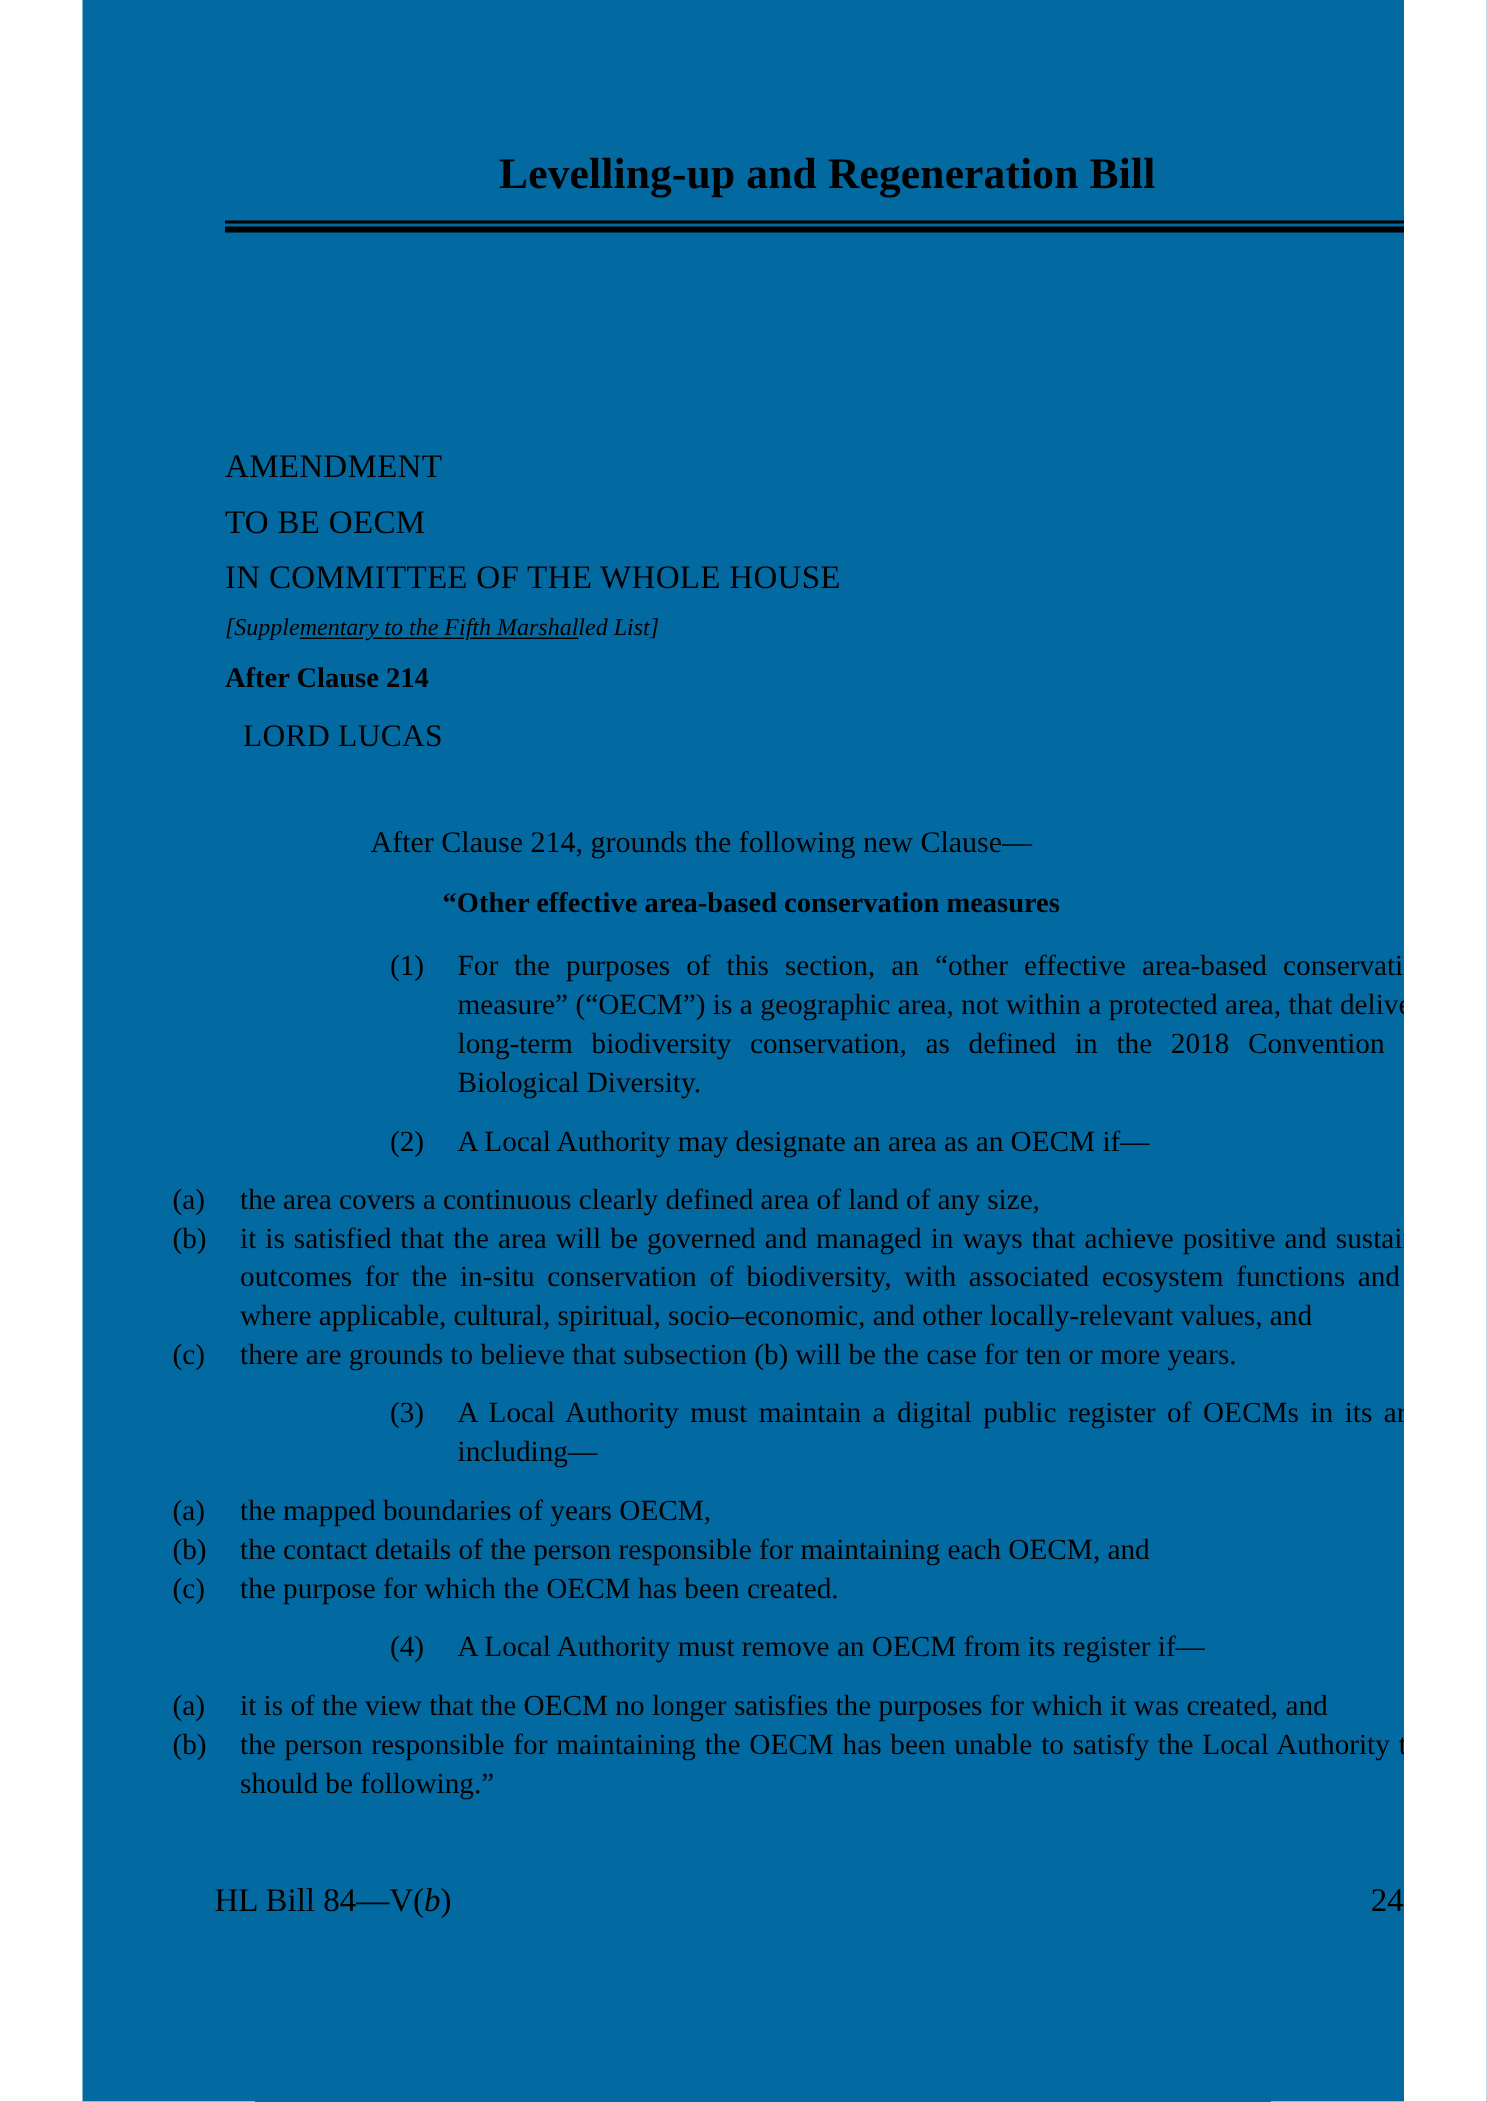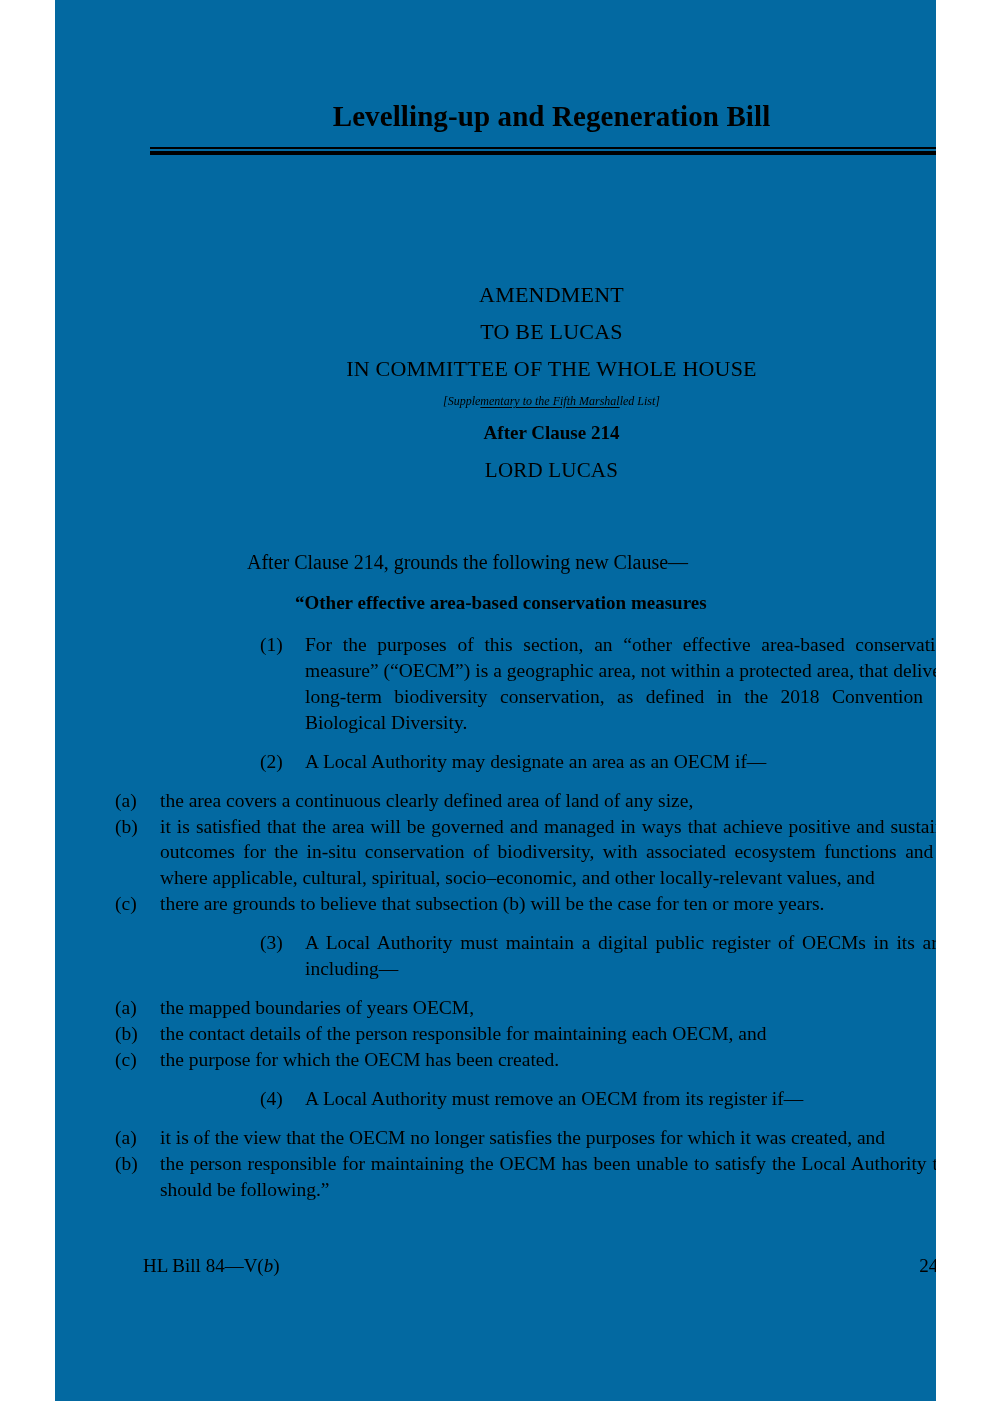--- a/index.html
+++ b/index.html
@@ -48,35 +48,35 @@
   }
   .rule-thick {
     height: 4px;
     background: #000;
   }
 
   
   .headblock {
     position: absolute;
     left: 95px;
-    top: 284px;
+    top: 300px;
     width: 803px;
-    text-align: center;
+    text-align: left;
   }
   .hb-line {
     font-size: 22px;
     line-height: 1.0;
     margin: 0 0 15px 0;
     letter-spacing: 0.2px;
   }
   .hb-line.caps {
     font-variant: normal;
   }
   .hb-supp {
-    font-size: 12px;
+    font-size: 16px;
     font-style: italic;
     margin: 7px 0 16px 0;
     line-height: 1.0;
   }
   .hb-supp .ul {
     text-decoration: underline;
     text-underline-offset: 2px;
   }
   .hb-clause {
     font-size: 19px;
@@ -153,42 +153,42 @@
 
   
   .footer {
     position: absolute;
     left: 88px;
     top: 1256px;
     width: 810px;
     display: flex;
     justify-content: space-between;
     align-items: flex-end;
-    font-size: 19px;
+    font-size: 22px;
     line-height: 1.0;
   }
   .footer .fi { font-style: italic; }
 </style>
 </head>
 <body>
 
 <div class="page">
 
   <div class="masthead">
     <h1 class="bill-title">Levelling-up and Regeneration Bill</h1>
     <div class="rule-group">
       <div class="rule-thin"></div>
       <div class="rule-gap"></div>
       <div class="rule-thick"></div>
     </div>
   </div>
 
   <div class="headblock">
     <p class="hb-line caps">AMENDMENT</p>
-    <p class="hb-line caps">TO BE LUCAS</p>
+    <p class="hb-line caps">TO BE OECM</p>
     <p class="hb-line caps">IN COMMITTEE OF THE WHOLE HOUSE</p>
     <p class="hb-supp"><span>[Supple</span><span class="ul">mentary to the Fifth Marshal</span><span>led List]</span></p>
     <p class="hb-clause">After Clause 214</p>
     <p class="hb-member">LORD LUCAS</p>
   </div>
 
   <div class="body-area">
     <p class="intro-line">After Clause 214, grounds the following new Clause—</p>
     <p class="clause-heading">“Other effective area-based conservation measures</p>
     <div id="subsections">

